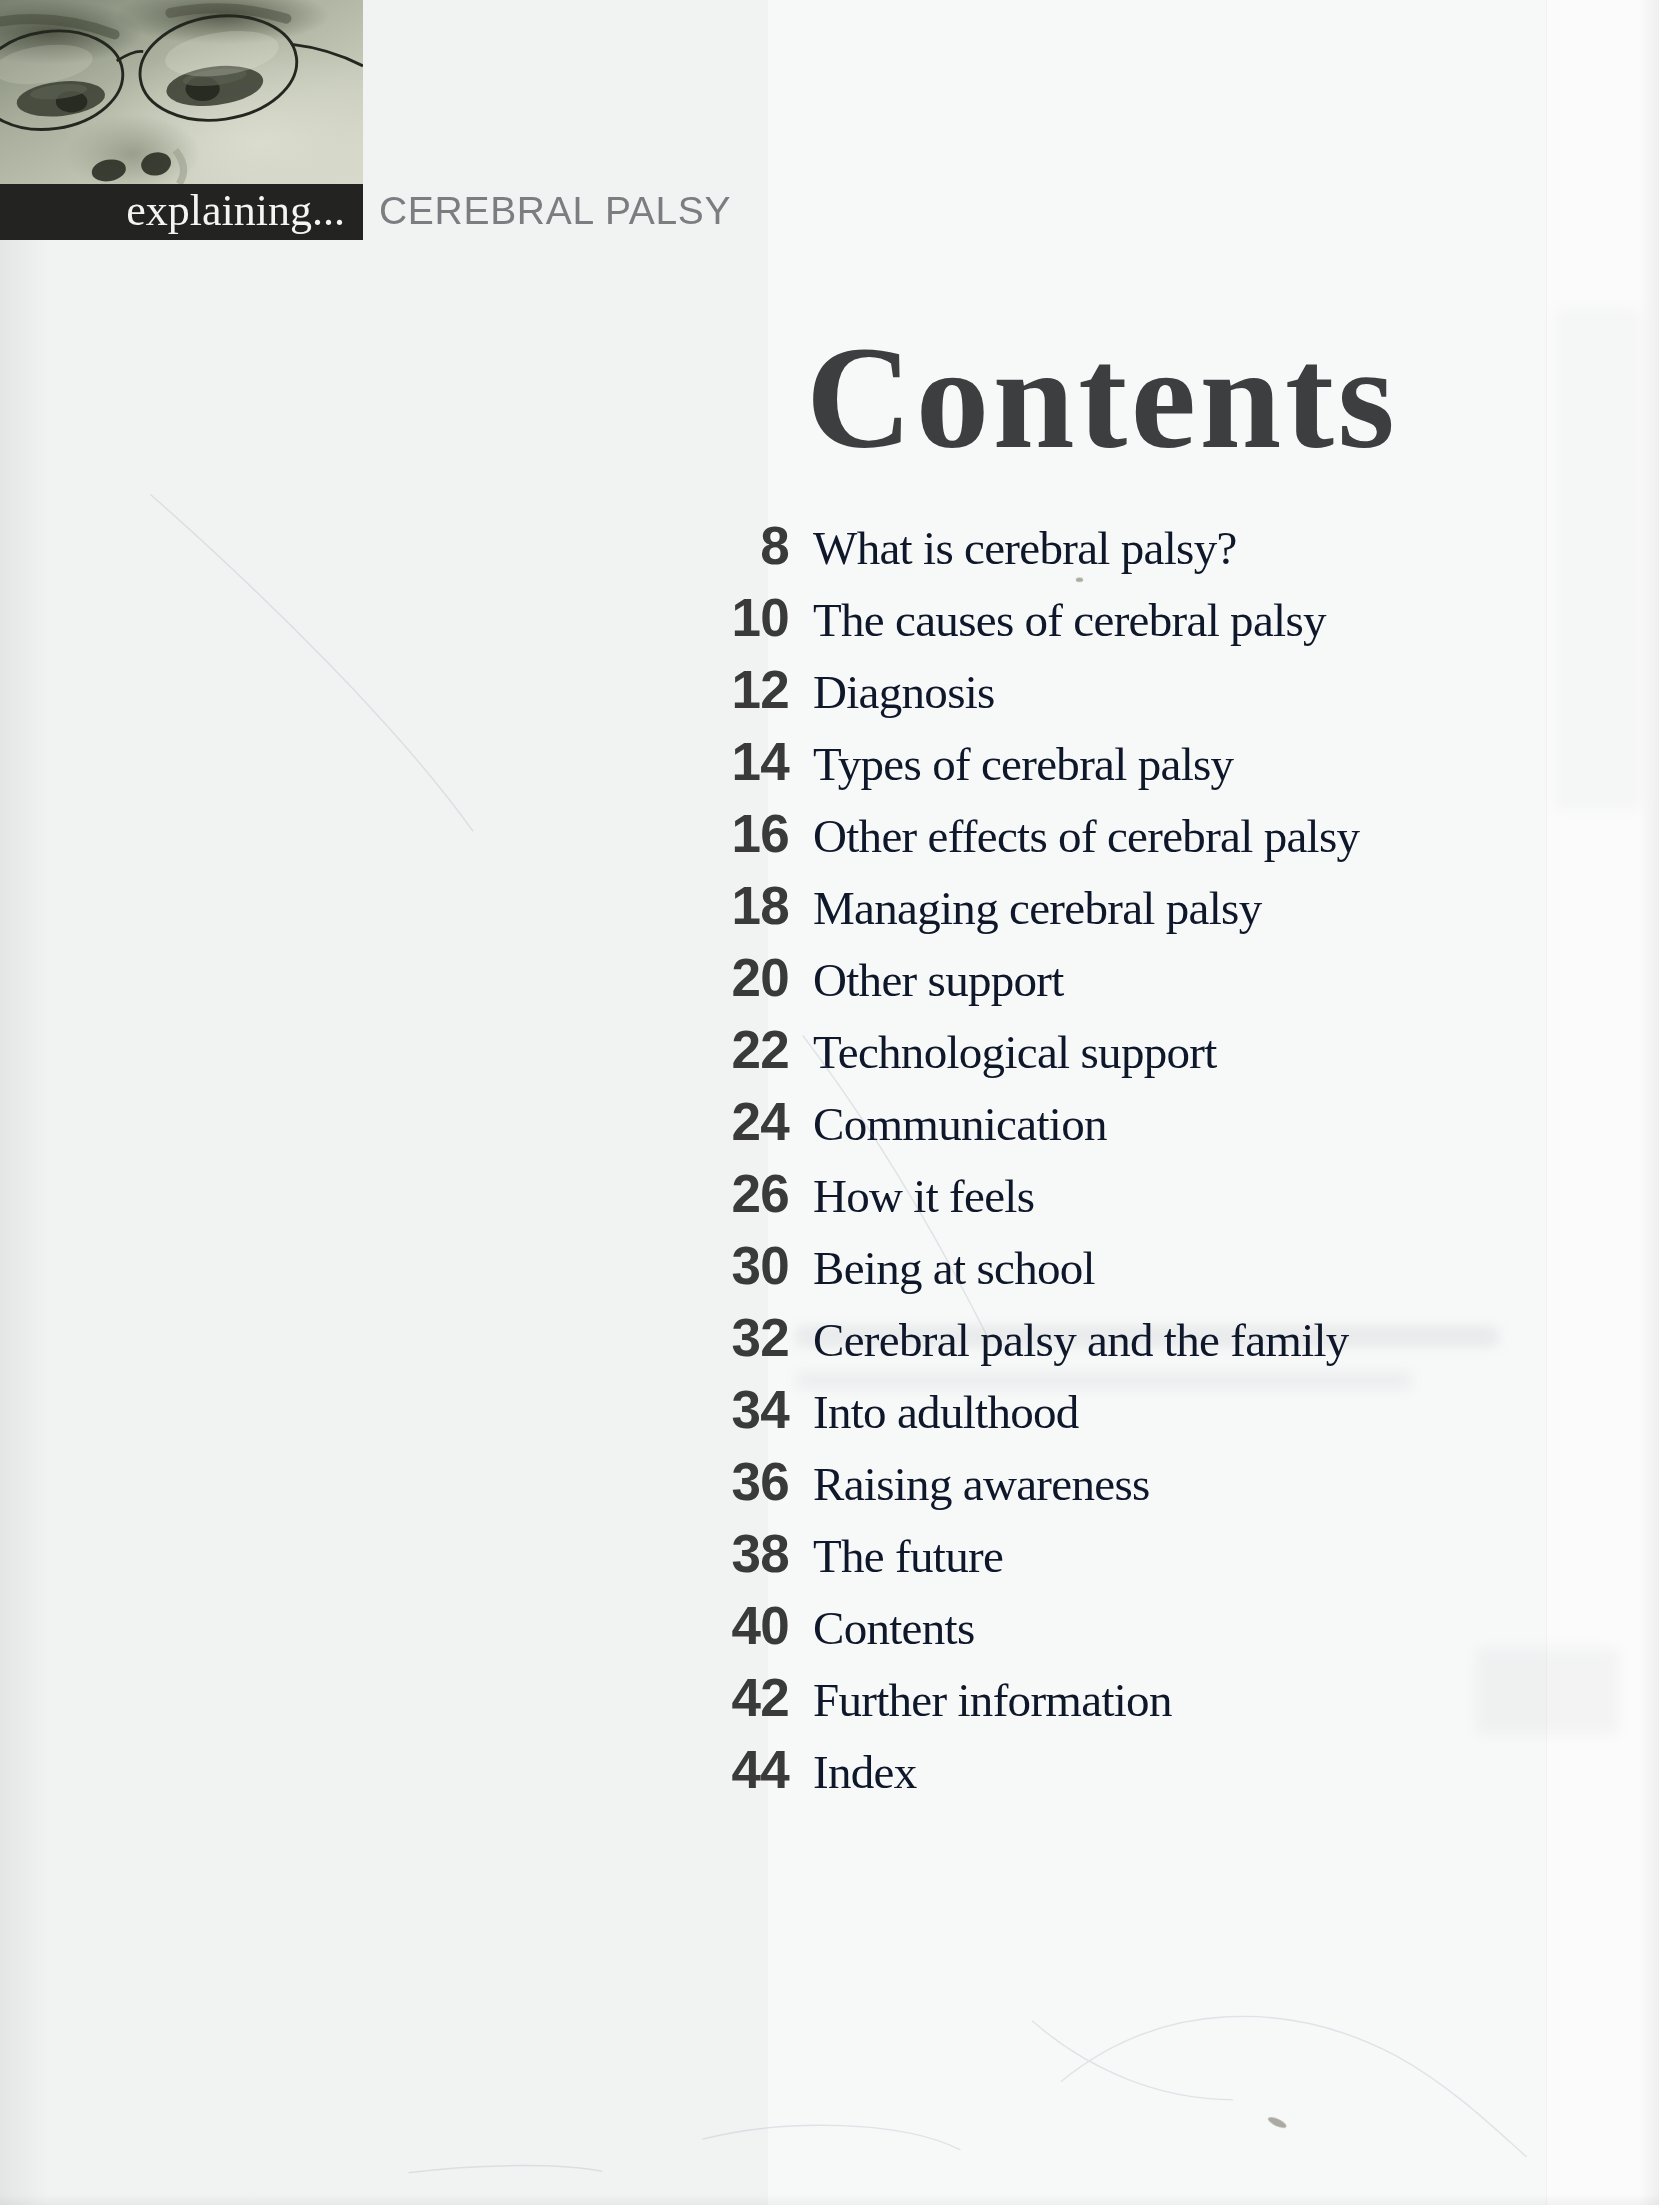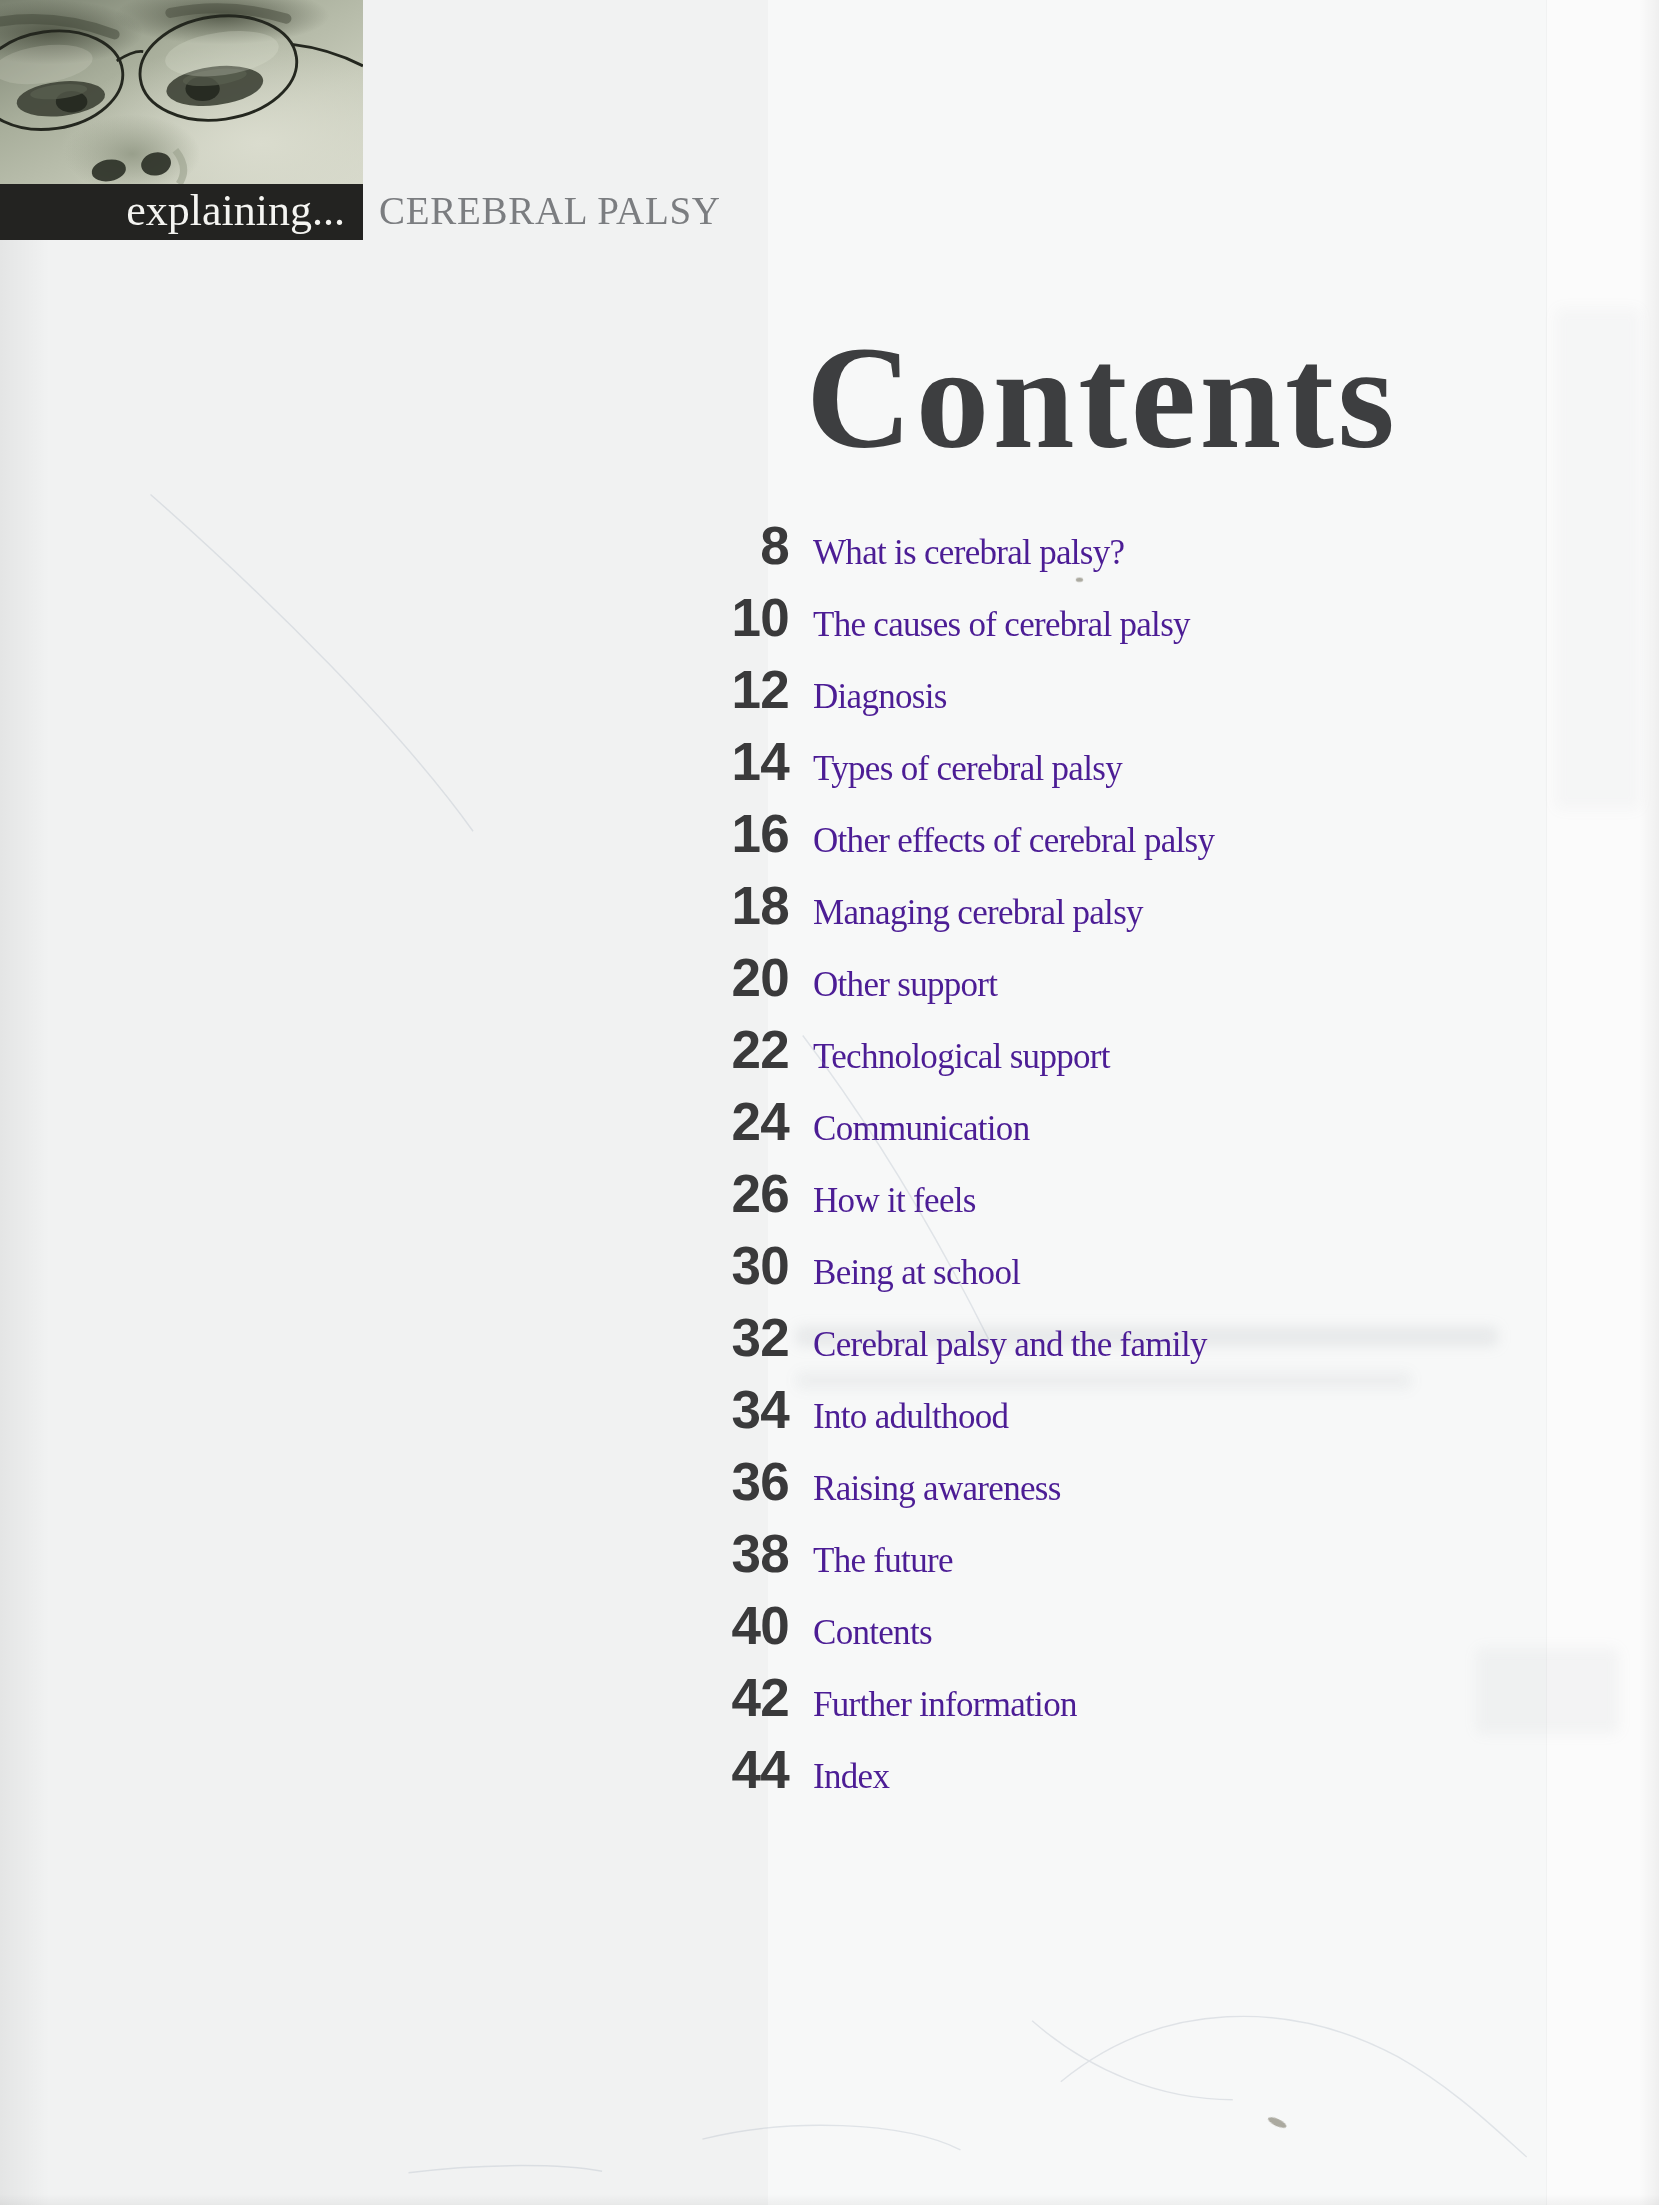--- a/index.html
+++ b/index.html
@@ -59,21 +59,21 @@
     box-sizing:border-box;padding-right:18px;
   }
   .series-bar .series-label{
     font-family:"Liberation Serif", serif;
     font-size:44px;color:#f4f4f1;letter-spacing:0;
     white-space:nowrap;line-height:1;
     transform:translateY(-1.4px);
   }
   .series-topic{
     position:absolute;left:379px;top:191px;
-    font-family:Liberation Serif, serif;
+    font-family:Liberation Sans, sans-serif;
     font-size:39px;color:#7b7d80;letter-spacing:0.7px;
     white-space:nowrap;line-height:1;
   }
   
   .contents-title{
     position:absolute;left:806px;top:324px;
     font-family:"Liberation Serif", serif;
     font-size:147px;line-height:1;letter-spacing:3.6px;
     color:#3d3e40;white-space:nowrap;
     margin:0;font-weight:700;
@@ -90,21 +90,21 @@
   }
   .toc-row .num{
     width:165px;text-align:right;
     font-family:"Liberation Sans", sans-serif;
     font-weight:700;font-size:53px;color:#3a3a3b;
     letter-spacing:-0.7px;
   }
   .toc-row .title{
     margin-left:24px;
     font-family:"Liberation Serif", serif;
-    font-size:35px;color:#4c1d95;letter-spacing:-0.7px;
+    font-size:47px;color:#0f172a;letter-spacing:-0.7px;
   }
   
   .scratches{position:absolute;left:0;top:0;width:100%;height:100%;pointer-events:none;}
 </style>
 </head>
 <body>
 
 <div class="page">
 
   <div class="tone-center"></div>

